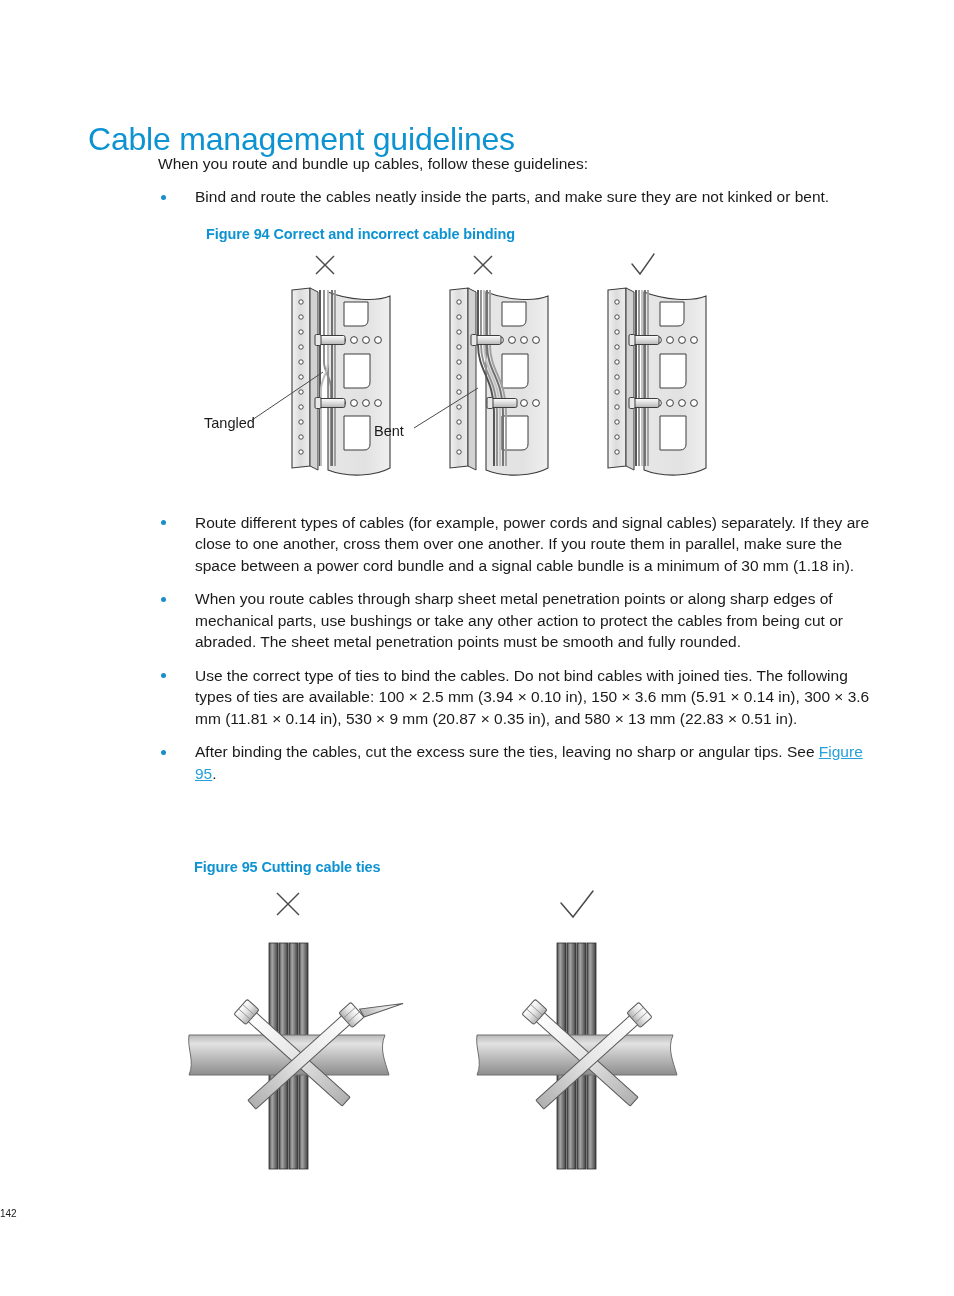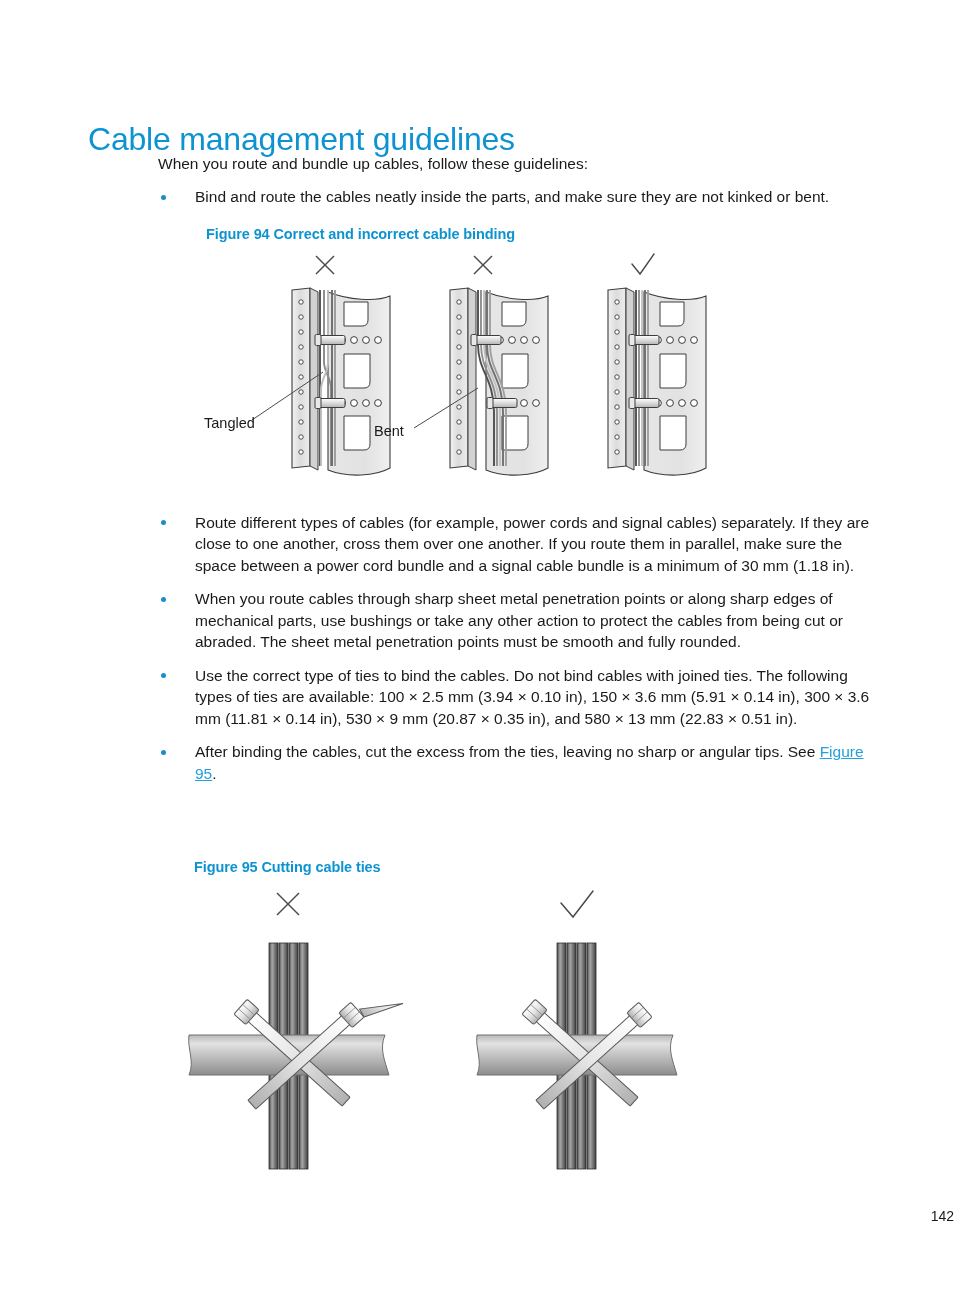--- a/index.html
+++ b/index.html
@@ -103,22 +103,22 @@
   #figure-95 { left: 175px; top: 885px; width: 560px; height: 300px; }
 
   .figure svg { display: block; }
 
   
   .page-number {
     position: absolute;
     left: 0;
     right: 0;
     top: 1208px;
-    text-align: right;
-    font-size: 14px;
+    text-align: left;
+    font-size: 10px;
     color: #1a1a1a;
   }
 </style>
 </head>
 <body>
 
 <div class="page">
 
   <h1 class="page-heading">Cable management guidelines</h1>
 
@@ -138,21 +138,21 @@
       <li>
         <span>Route different types of cables (for example, power cords and signal cables) separately. If they are close to one another, cross them over one another. If you route them in parallel, make sure the space between a power cord bundle and a signal cable bundle is a minimum of 30 mm (1.18 in).</span>
       </li>
       <li>
         <span>When you route cables through sharp sheet metal penetration points or along sharp edges of mechanical parts, use bushings or take any other action to protect the cables from being cut or abraded. The sheet metal penetration points must be smooth and fully rounded.</span>
       </li>
       <li>
         <span>Use the correct type of ties to bind the cables. Do not bind cables with joined ties. The following types of ties are available: 100 × 2.5 mm (3.94 × 0.10 in), 150 × 3.6 mm (5.91 × 0.14 in), 300 × 3.6 mm (11.81 × 0.14 in), 530 × 9 mm (20.87 × 0.35 in), and 580 × 13 mm (22.83 × 0.51 in).</span>
       </li>
       <li class="tight">
-        <span>After binding the cables, cut the excess from the ties, leaving no sharp or angular tips. See </span><a class="xref" href="#figure-95">Figure 95</a><span>.</span>
+        <span>After binding the cables, cut the excess sure the ties, leaving no sharp or angular tips. See </span><a class="xref" href="#figure-95">Figure 95</a><span>.</span>
       </li>
     </ul>
   </div>
 
   <div class="fig-caption" id="caption-94">Figure 94 Correct and incorrect cable binding</div>
 
   <div class="figure" id="figure-94">
     <svg width="530" height="240" viewBox="0 0 530 240" xmlns="http://www.w3.org/2000/svg">
       <defs>
         <linearGradient id="railGrad" x1="0" y1="0" x2="1" y2="0">

